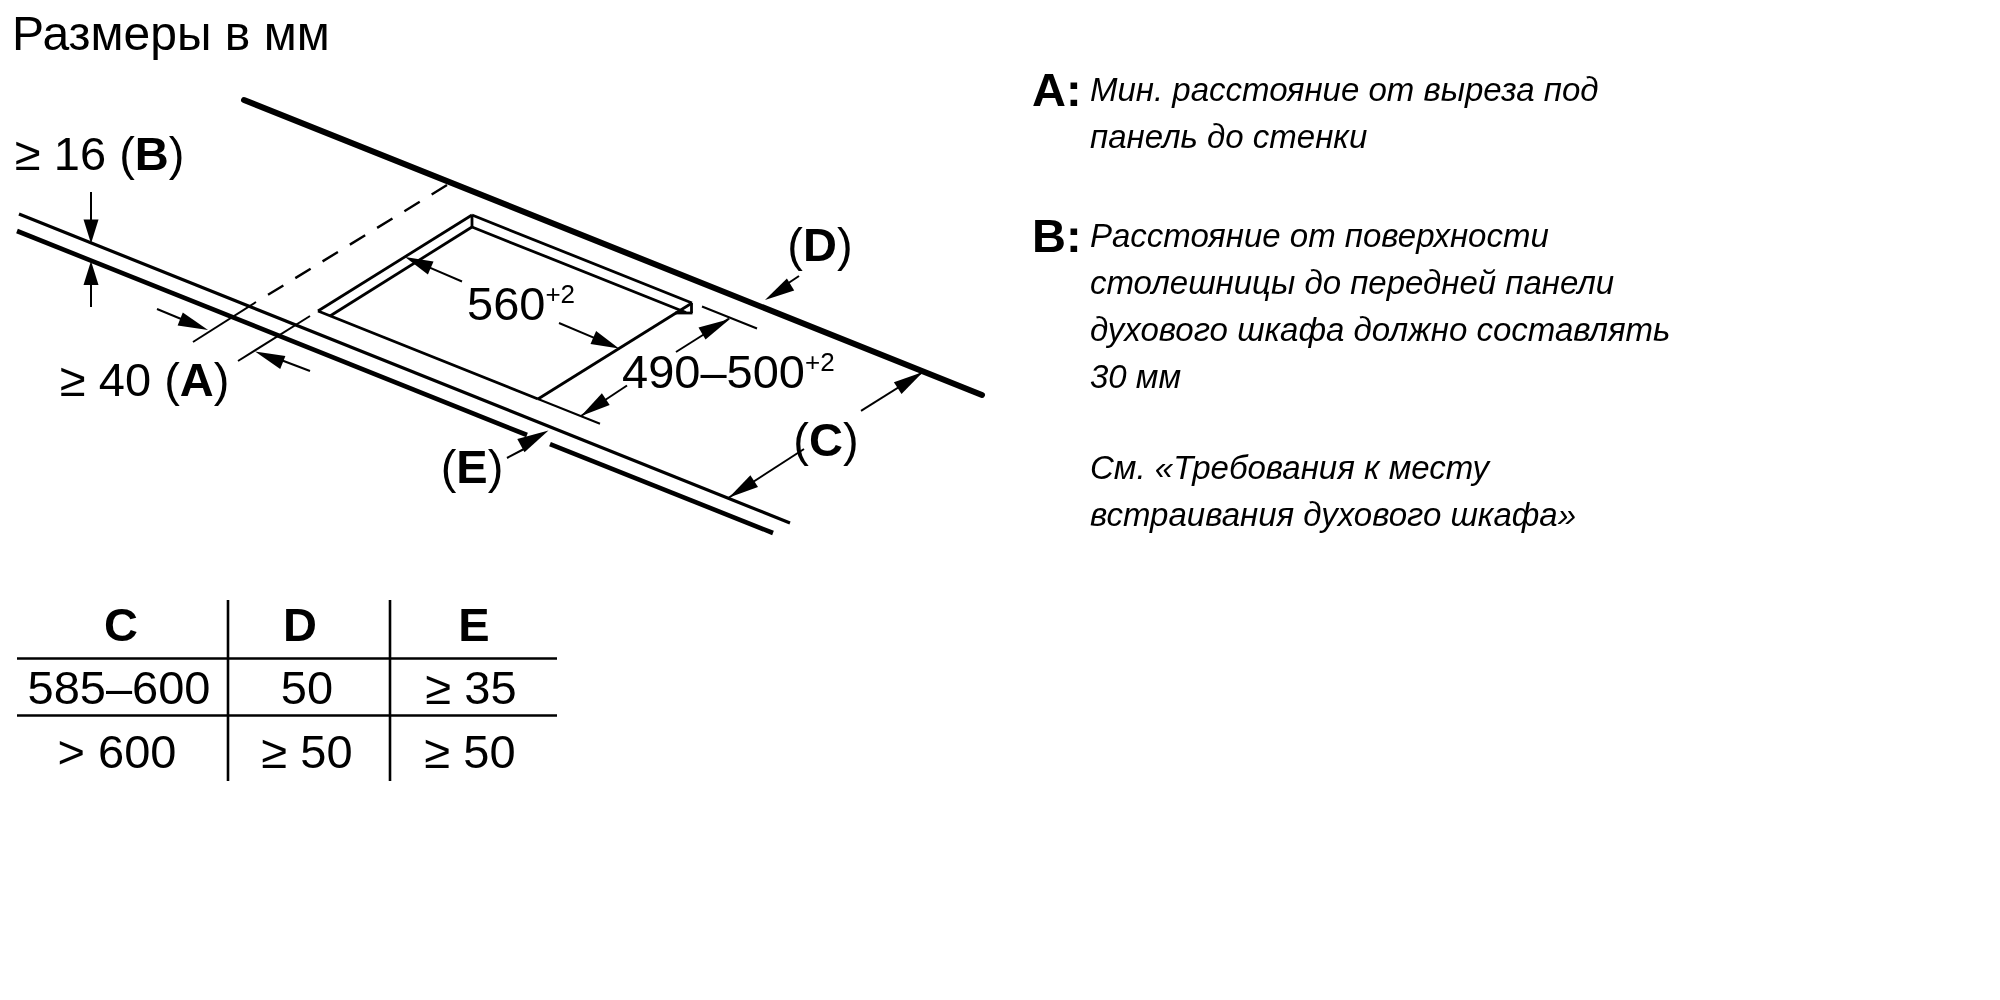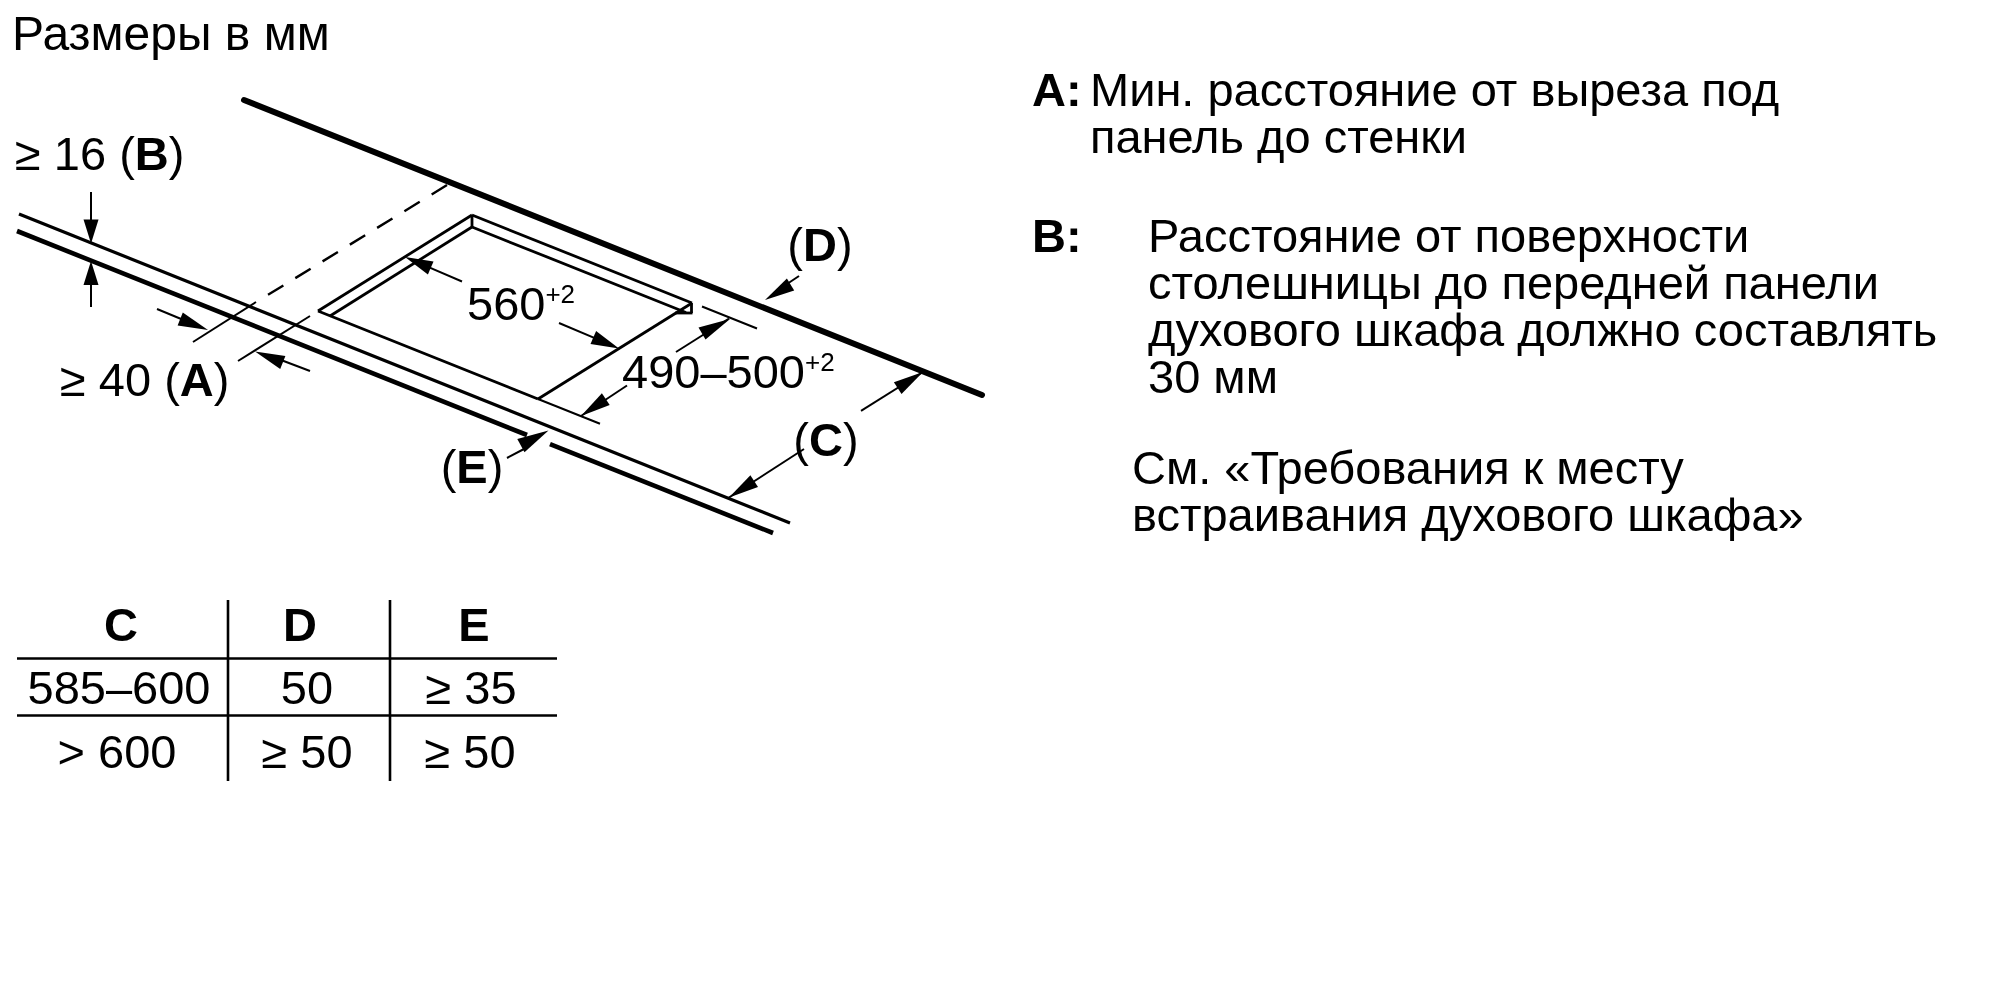--- a/index.html
+++ b/index.html
@@ -1,18 +1,18 @@
 <!DOCTYPE html>
 <html><head>
 <meta charset="utf-8">
 <style>
   html,body{margin:0;padding:0;background:#fff;}
   #page{position:relative;width:2000px;height:1000px;background:#fff;overflow:hidden;
         font-family:"Liberation Sans",sans-serif;color:#000;}
-  .rc{position:absolute;font-size:47px;line-height:47px;white-space:nowrap;}
+  .rc{position:absolute;font-size:33px;line-height:47px;white-space:nowrap;font-style:italic;}
   .lbl{position:absolute;font-size:47px;line-height:47px;font-weight:bold;}
 </style>
 </head>
 <body>
 <div id="page">
 <svg width="2000" height="1000" viewBox="0 0 2000 1000" style="position:absolute;left:0;top:0" fill="none" stroke="#000">
 
   <line x1="244" y1="100" x2="982" y2="395" stroke-width="6" stroke-linecap="round"></line>
   <line x1="19" y1="214" x2="790" y2="523" stroke-width="3.2"></line>
   <line x1="17" y1="231" x2="527" y2="435" stroke-width="4.6"></line>
@@ -95,18 +95,18 @@
     <text x="117" y="768" text-anchor="middle">&gt; 600</text>
     <text x="307" y="768" text-anchor="middle">≥ 50</text>
     <text x="470" y="768" text-anchor="middle">≥ 50</text>
   </g>
 </svg>
 
 <div class="lbl" style="left:1032px;top:66px">А:</div>
 <div class="rc" style="left:1090px;top:66px">Мин. расстояние от выреза под<br>панель до стенки</div>
 
 <div class="lbl" style="left:1032px;top:212px">В:</div>
-<div class="rc" style="left:1148px;top:212px">Расстояние от поверхности<br>столешницы до передней панели<br>духового шкафа должно составлять<br>30 мм</div>
+<div class="rc" style="left:1090px;top:212px">Расстояние от поверхности<br>столешницы до передней панели<br>духового шкафа должно составлять<br>30 мм</div>
 
-<div class="rc" style="left:1132px;top:444px">См. «Требования к месту<br>встраивания духового шкафа»</div>
+<div class="rc" style="left:1090px;top:444px">См. «Требования к месту<br>встраивания духового шкафа»</div>
 
 
 </div>
 
 </body></html>

